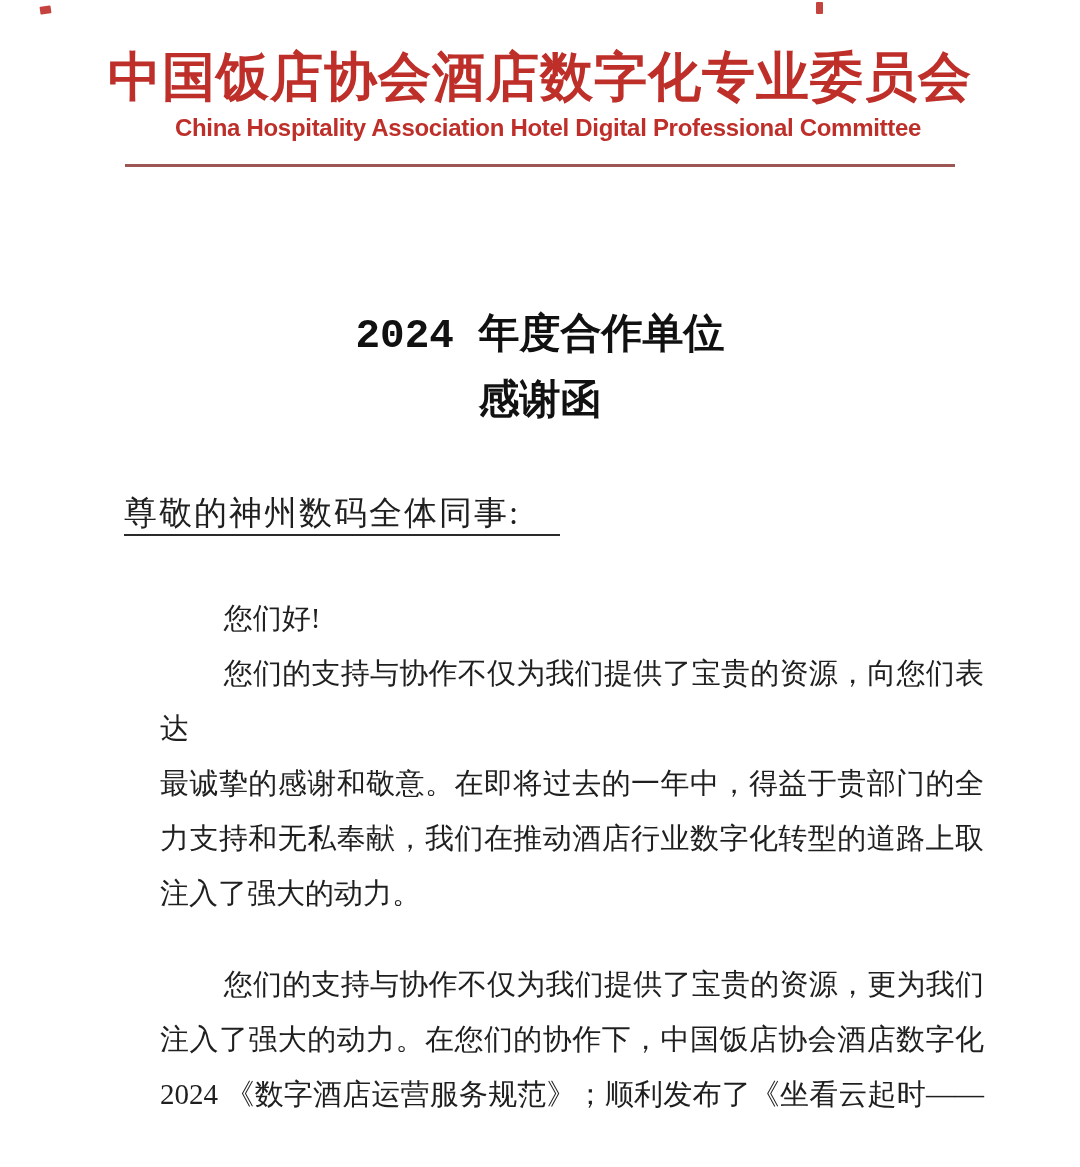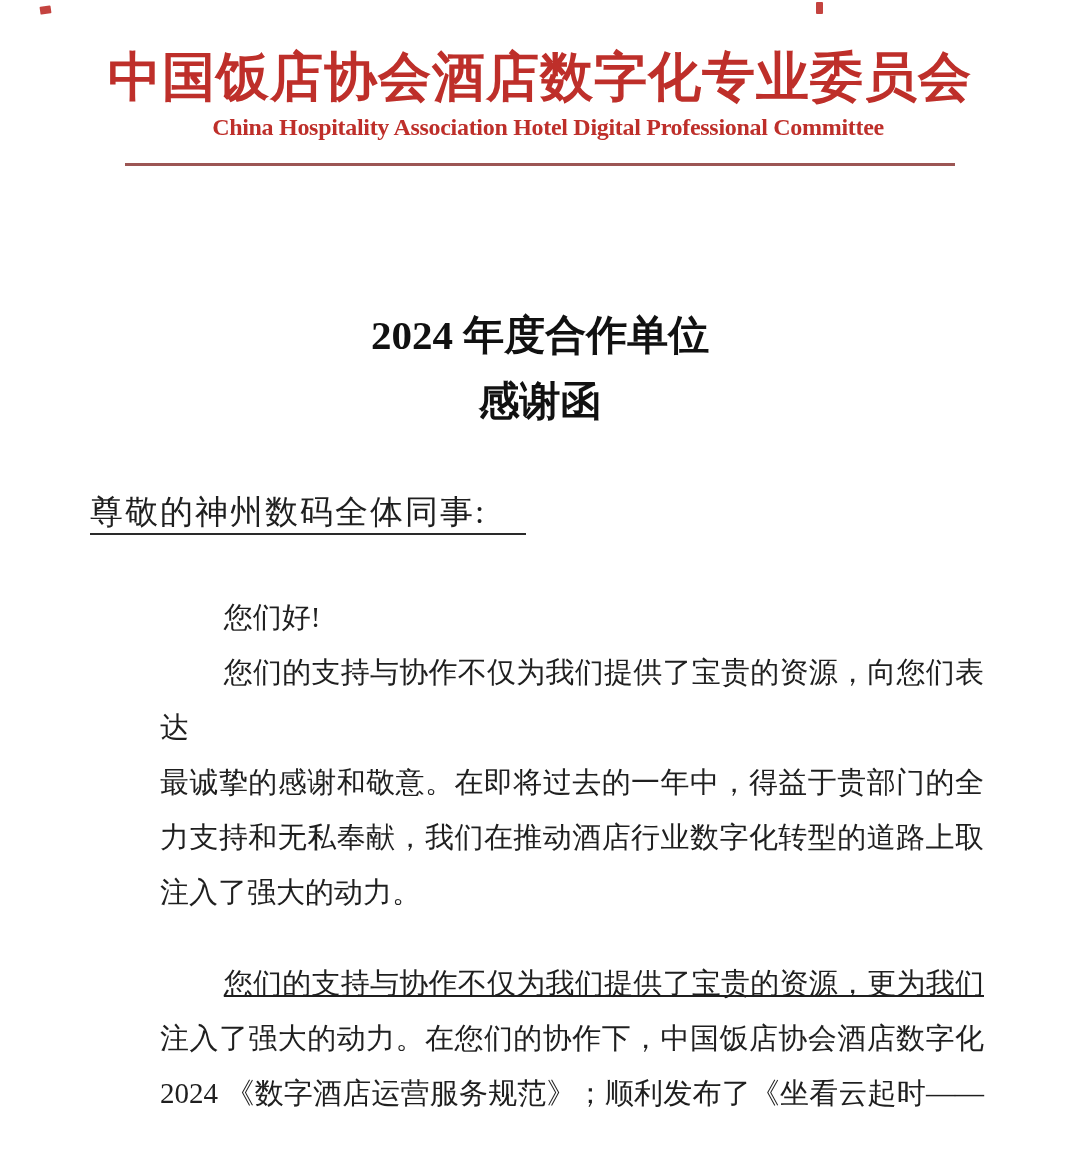--- a/index.html
+++ b/index.html
@@ -34,21 +34,21 @@
   .letterhead .cn {
     font-size: 53px;
     line-height: 1.25;
     font-weight: bold;
     color: var(--accent);
     letter-spacing: 1px;
     white-space: nowrap;
   }
   .letterhead .en {
     margin-top: 4px;
-    font-family: Liberation Serif, serif;
+    font-family: Liberation Sans, sans-serif;
     font-size: 24px;
     font-weight: bold;
     color: var(--accent);
     letter-spacing: -0.3px;
     white-space: nowrap;
     padding-left: 16px;
   }
   .letterhead .rule {
     width: 830px;
     height: 3px;
@@ -58,25 +58,26 @@
   }
 
   
   .doc-title {
     margin-top: 136px;
     text-align: center;
     font-weight: bold;
     color: #111111;
     font-size: 41px;
     line-height: 66px;
+    font-family: Liberation Mono, monospace;
   }
 
   
   .salutation {
-    margin: 58px 58px 0;
+    margin: 58px 92px 0;
     font-size: 33px;
     letter-spacing: 2px;
     color: var(--ink);
     line-height: 1.25;
   }
   .salutation .u {
     border-bottom: 2px solid #2a2a2a;
     padding-right: 40px;
     padding-bottom: 3px;
   }
@@ -91,21 +92,21 @@
     font-size: 29px;
     line-height: 55px;
     white-space: nowrap;
   }
   .line.fill {
     white-space: normal;
     text-align: justify;
     text-align-last: justify;
   }
   .line.indent { text-indent: 2.2em; }
-  .line.gap { margin-top: 36px; text-decoration: underline; }
+  .line.gap { margin-top: 36px; }
 </style>
 </head>
 <body>
 
 <div class="page">
 
   <div class="corner-mark left"></div>
   <div class="corner-mark right"></div>
 
   <header class="letterhead">

